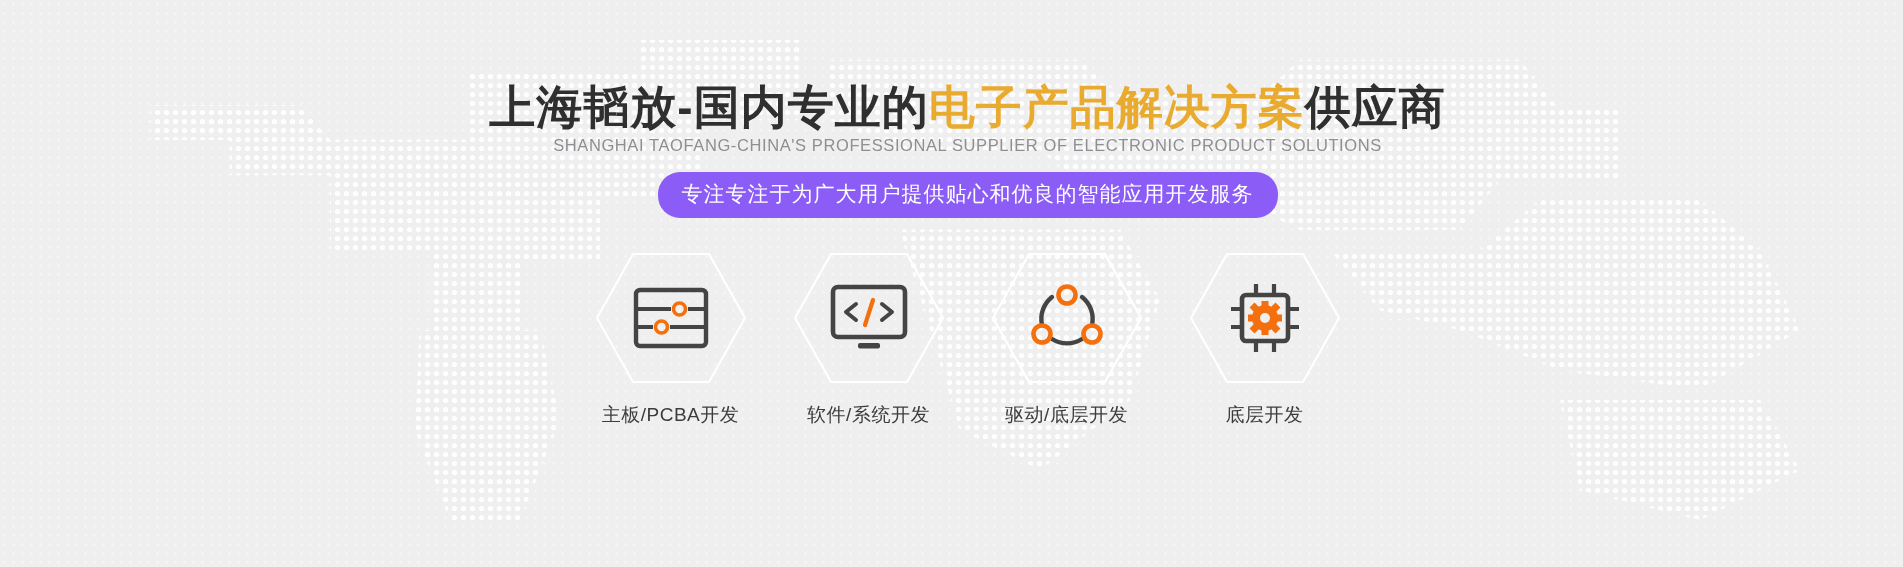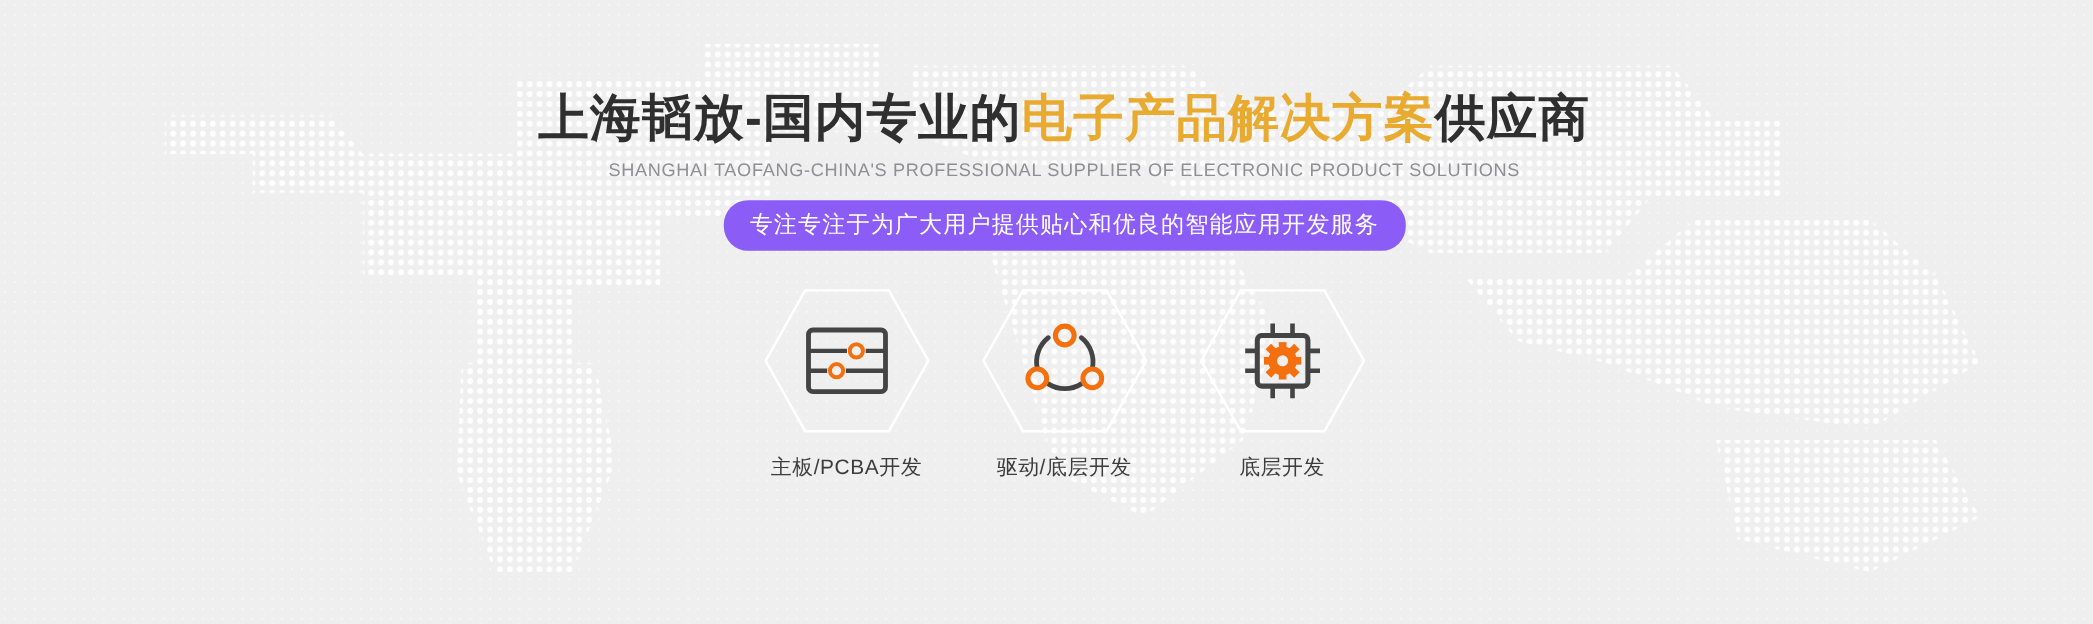--- a/index.html
+++ b/index.html
@@ -48,21 +48,21 @@
     font-size:46px;
     font-weight:bold;
     letter-spacing:1px;
     line-height:1.1;
     white-space:nowrap;
     color:#2f2f2f;
   }
   .headline .hl-accent { color:#e8ab30; }
 
   .subtitle {
-    margin-top:13px;
+    margin-top:3px;
     font-size:16.5px;
     letter-spacing:.6px;
     color:#8e8e93;
     white-space:nowrap;
   }
 
   .badge {
     margin-top:17px;
     background:#8b5cf6;
     color:#ffffff;
@@ -156,20 +156,35 @@
             <path d="M55 22 L73 22" stroke="#444" stroke-width="4"></path>
             <path d="M3 40 L20 40" stroke="#444" stroke-width="4"></path>
             <path d="M37 40 L73 40" stroke="#444" stroke-width="4"></path>
             <circle cx="46.5" cy="22" r="6" fill="none" stroke="#f4700f" stroke-width="3.6"></circle>
             <circle cx="28.5" cy="40" r="6" fill="none" stroke="#f4700f" stroke-width="3.6"></circle>
           </svg>
         </div>
         <div class="hex-label">主板/PCBA开发</div>
       </div>
 
+      <div class="hex-item">
+        <div class="hex-wrap">
+          <svg class="hex-outline" viewBox="0 0 152 140">
+            <polygon points="38,6 114,6 150,70 114,134 38,134 2,70" fill="none" stroke="#ffffff" stroke-width="2.2"></polygon>
+          </svg>
+          <svg class="hex-icon" width="78" height="68" viewBox="0 0 78 68">
+            <rect x="3" y="3" width="72" height="50" rx="5" fill="none" stroke="#444" stroke-width="4.6"></rect>
+            <rect x="28" y="59" width="22" height="5.5" rx="2" fill="#444"></rect>
+            <path d="M26 20 L16 28 L26 36" fill="none" stroke="#444" stroke-width="4" stroke-linecap="round" stroke-linejoin="round"></path>
+            <path d="M52 20 L62 28 L52 36" fill="none" stroke="#444" stroke-width="4" stroke-linecap="round" stroke-linejoin="round"></path>
+            <path d="M43 16 L35 41" stroke="#f4700f" stroke-width="4.2" stroke-linecap="round"></path>
+          </svg>
+        </div>
+        <div class="hex-label">软件/系统开发</div>
+      </div>
 
       <div class="hex-item">
         <div class="hex-wrap">
           <svg class="hex-outline" viewBox="0 0 152 140">
             <polygon points="38,6 114,6 150,70 114,134 38,134 2,70" fill="none" stroke="#ffffff" stroke-width="2.2"></polygon>
           </svg>
           <svg class="hex-icon" width="74" height="74" viewBox="0 0 74 74">
             <path d="M22 16 A28 28 0 0 0 12 44" fill="none" stroke="#444" stroke-width="4.4" stroke-linecap="round"></path>
             <path d="M52 16 A28 28 0 0 1 62 44" fill="none" stroke="#444" stroke-width="4.4" stroke-linecap="round"></path>
             <path d="M22 58 A28 28 0 0 0 52 58" fill="none" stroke="#444" stroke-width="4.4" stroke-linecap="round"></path>

